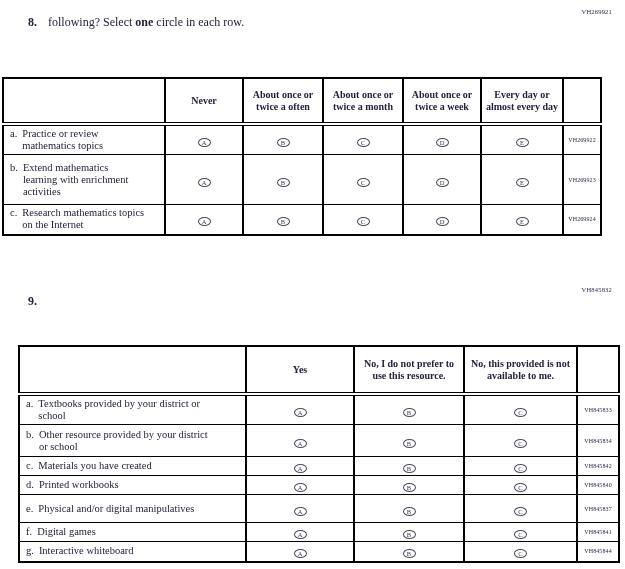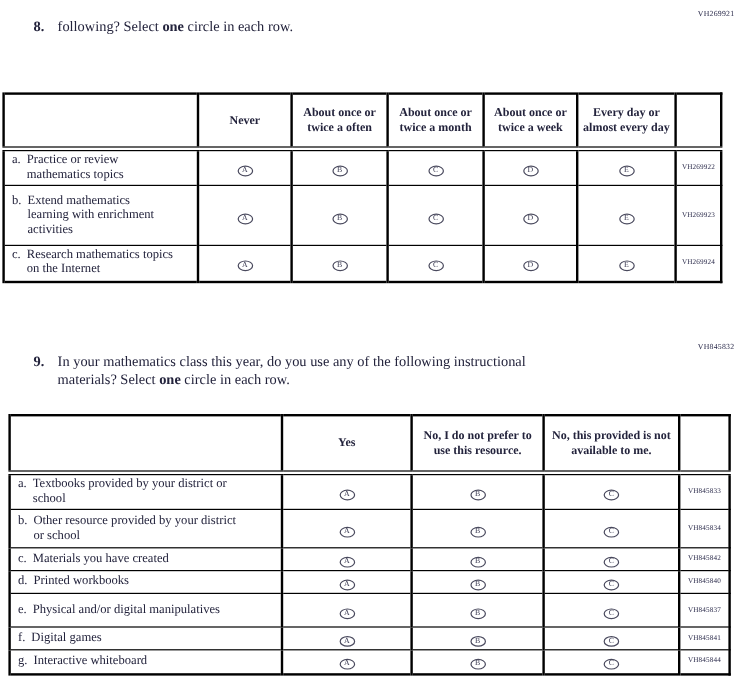--- a/index.html
+++ b/index.html
@@ -186,27 +186,23 @@
             </span></td>
       <td class="code-cell">VH269924</td>
     </tr>
   </tbody>
     </table>
 
   <span class="vh-code-top" style="top:286px; right:13px;">VH845832</span>
 
   <div class="question" style="top:294px; left:28px; width:545px;">
     <span class="qnum">9.</span>
-    <div>
-      <div class="qline">In your mathematics class this year, do you use any of the following instructional</div>
-      <div class="qline"><span>materials? Select </span><b>one</b><span> circle in each row.</span></div>
-    </div>
   </div>
 
-  <table class="qtable" id="t2" style="top:345px; left:7px; width:600px;border-radius:24px;">
+  <table class="qtable" id="t2" style="top:345px; left:18px; width:600px;border-radius:24px;">
     <colgroup>
       <col style="width:227px">
         <col style="width:108px">
         <col style="width:110px">
         <col style="width:113px">
         <col style="width:42px">
     </colgroup>
     <tbody>
         <tr class="hrow" style="height:48px">
       <th></th>

